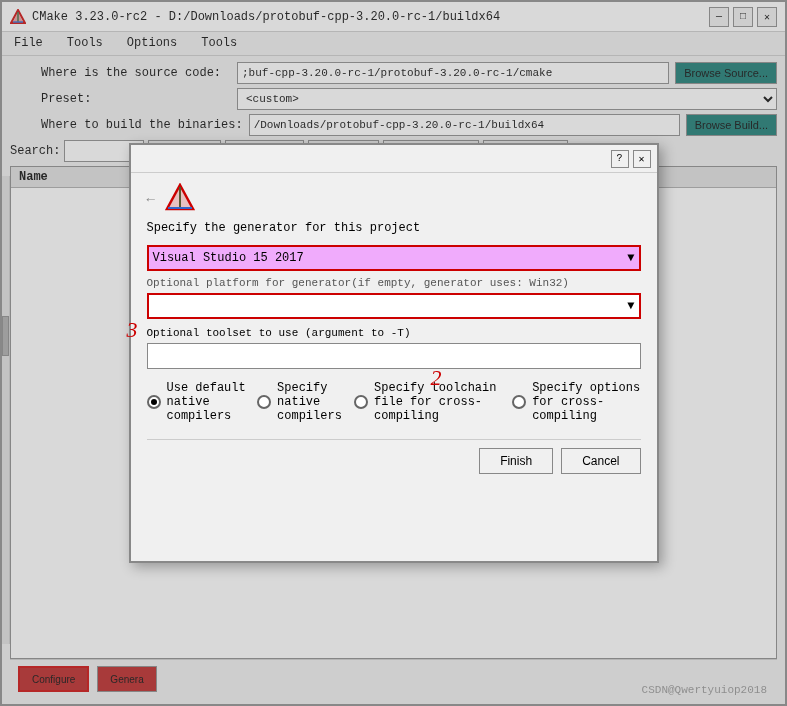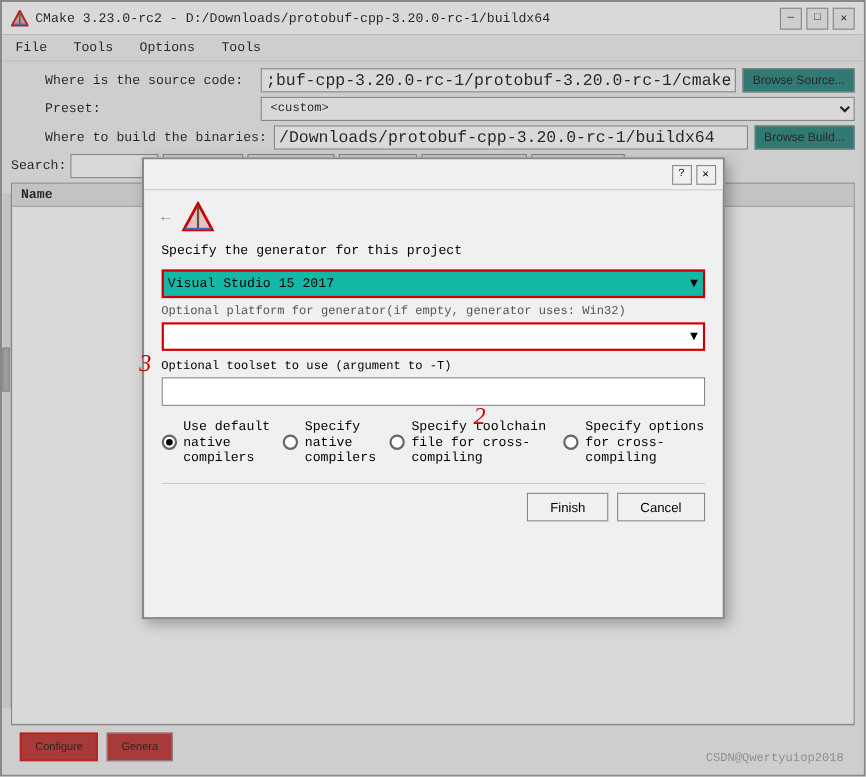--- a/index.html
+++ b/index.html
@@ -101,21 +101,21 @@
       font-size: 12px;
       white-space: nowrap;
       min-width: 190px;
     }
     .form-input {
       flex: 1;
       height: 22px;
       border: 1px solid #888;
       background: #fff;
       font-family: 'Courier New', monospace;
-      font-size: 15px;
+      font-size: 11px;
       padding: 0 4px;
     }
     .form-btn {
       height: 22px;
       padding: 0 8px;
       border: 1px solid #888;
       background: #0f766e;
       cursor: pointer;
       font-size: 11px;
       white-space: nowrap;
@@ -276,21 +276,21 @@
       font-size: 12px;
       margin-bottom: 10px;
       color: #000;
     }
 
     
     .gen-dropdown {
       width: 100%;
       height: 26px;
       border: 2px solid #cc0000;
-      background: #14b8a6;
+      background: #f0abfc;
       font-family: 'Courier New', monospace;
       font-size: 12px;
       padding: 0 4px;
       display: flex;
       align-items: center;
       justify-content: space-between;
       margin-bottom: 6px;
       cursor: pointer;
     }
 

